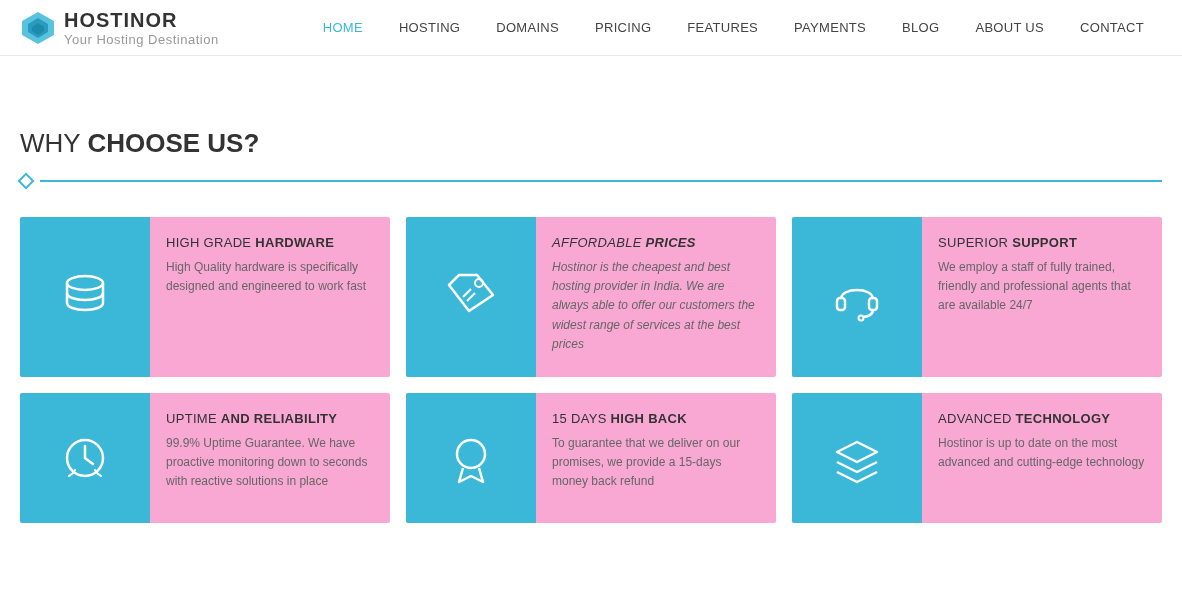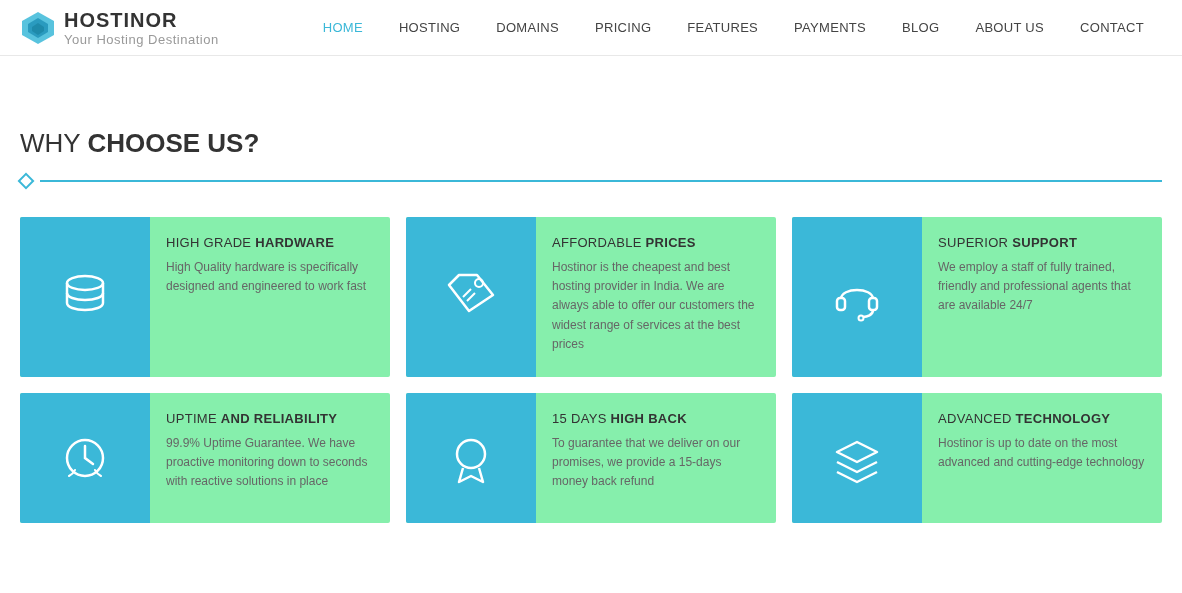--- a/index.html
+++ b/index.html
@@ -98,21 +98,21 @@
     
     .cards-grid {
       display: grid;
       grid-template-columns: repeat(3, 1fr);
       gap: 16px;
     }
 
     .card {
       display: flex;
       flex-direction: row;
-      background: #86efac;
+      background: #f9a8d4;
       border-radius: 2px;
       overflow: hidden;
       min-height: 130px;
     }
 
     .card-icon-box {
       width: 130px;
       min-width: 130px;
       background: #3bb8d8;
       display: flex;
@@ -209,21 +209,21 @@
         </svg>
       </div>
       <div class="card-content">
         <div class="card-title">
           HIGH GRADE <strong>HARDWARE</strong>
         </div>
         <div class="card-desc">High Quality hardware is specifically designed and engineered to work fast</div>
       </div>
     </div>
 
-    <div class="card tall" style="min-height:160px;">
+    <div class="card tall" style="min-height:160px;font-style:italic;">
       <div class="card-icon-box">
         <svg class="card-icon-svg" viewBox="0 0 60 60">
           <path d="M18 8 L8 18 L28 44 L52 28 L36 8 Z" stroke="#fff" stroke-width="2.5" fill="none" stroke-linejoin="round"></path>
           <circle cx="38" cy="16" r="4" stroke="#fff" stroke-width="2" fill="none"></circle>
           <path d="M22 30 L30 22 M26 34 L34 26" stroke="#fff" stroke-width="2"></path>
         </svg>
       </div>
       <div class="card-content">
         <div class="card-title">
           AFFORDABLE <strong>PRICES</strong>

